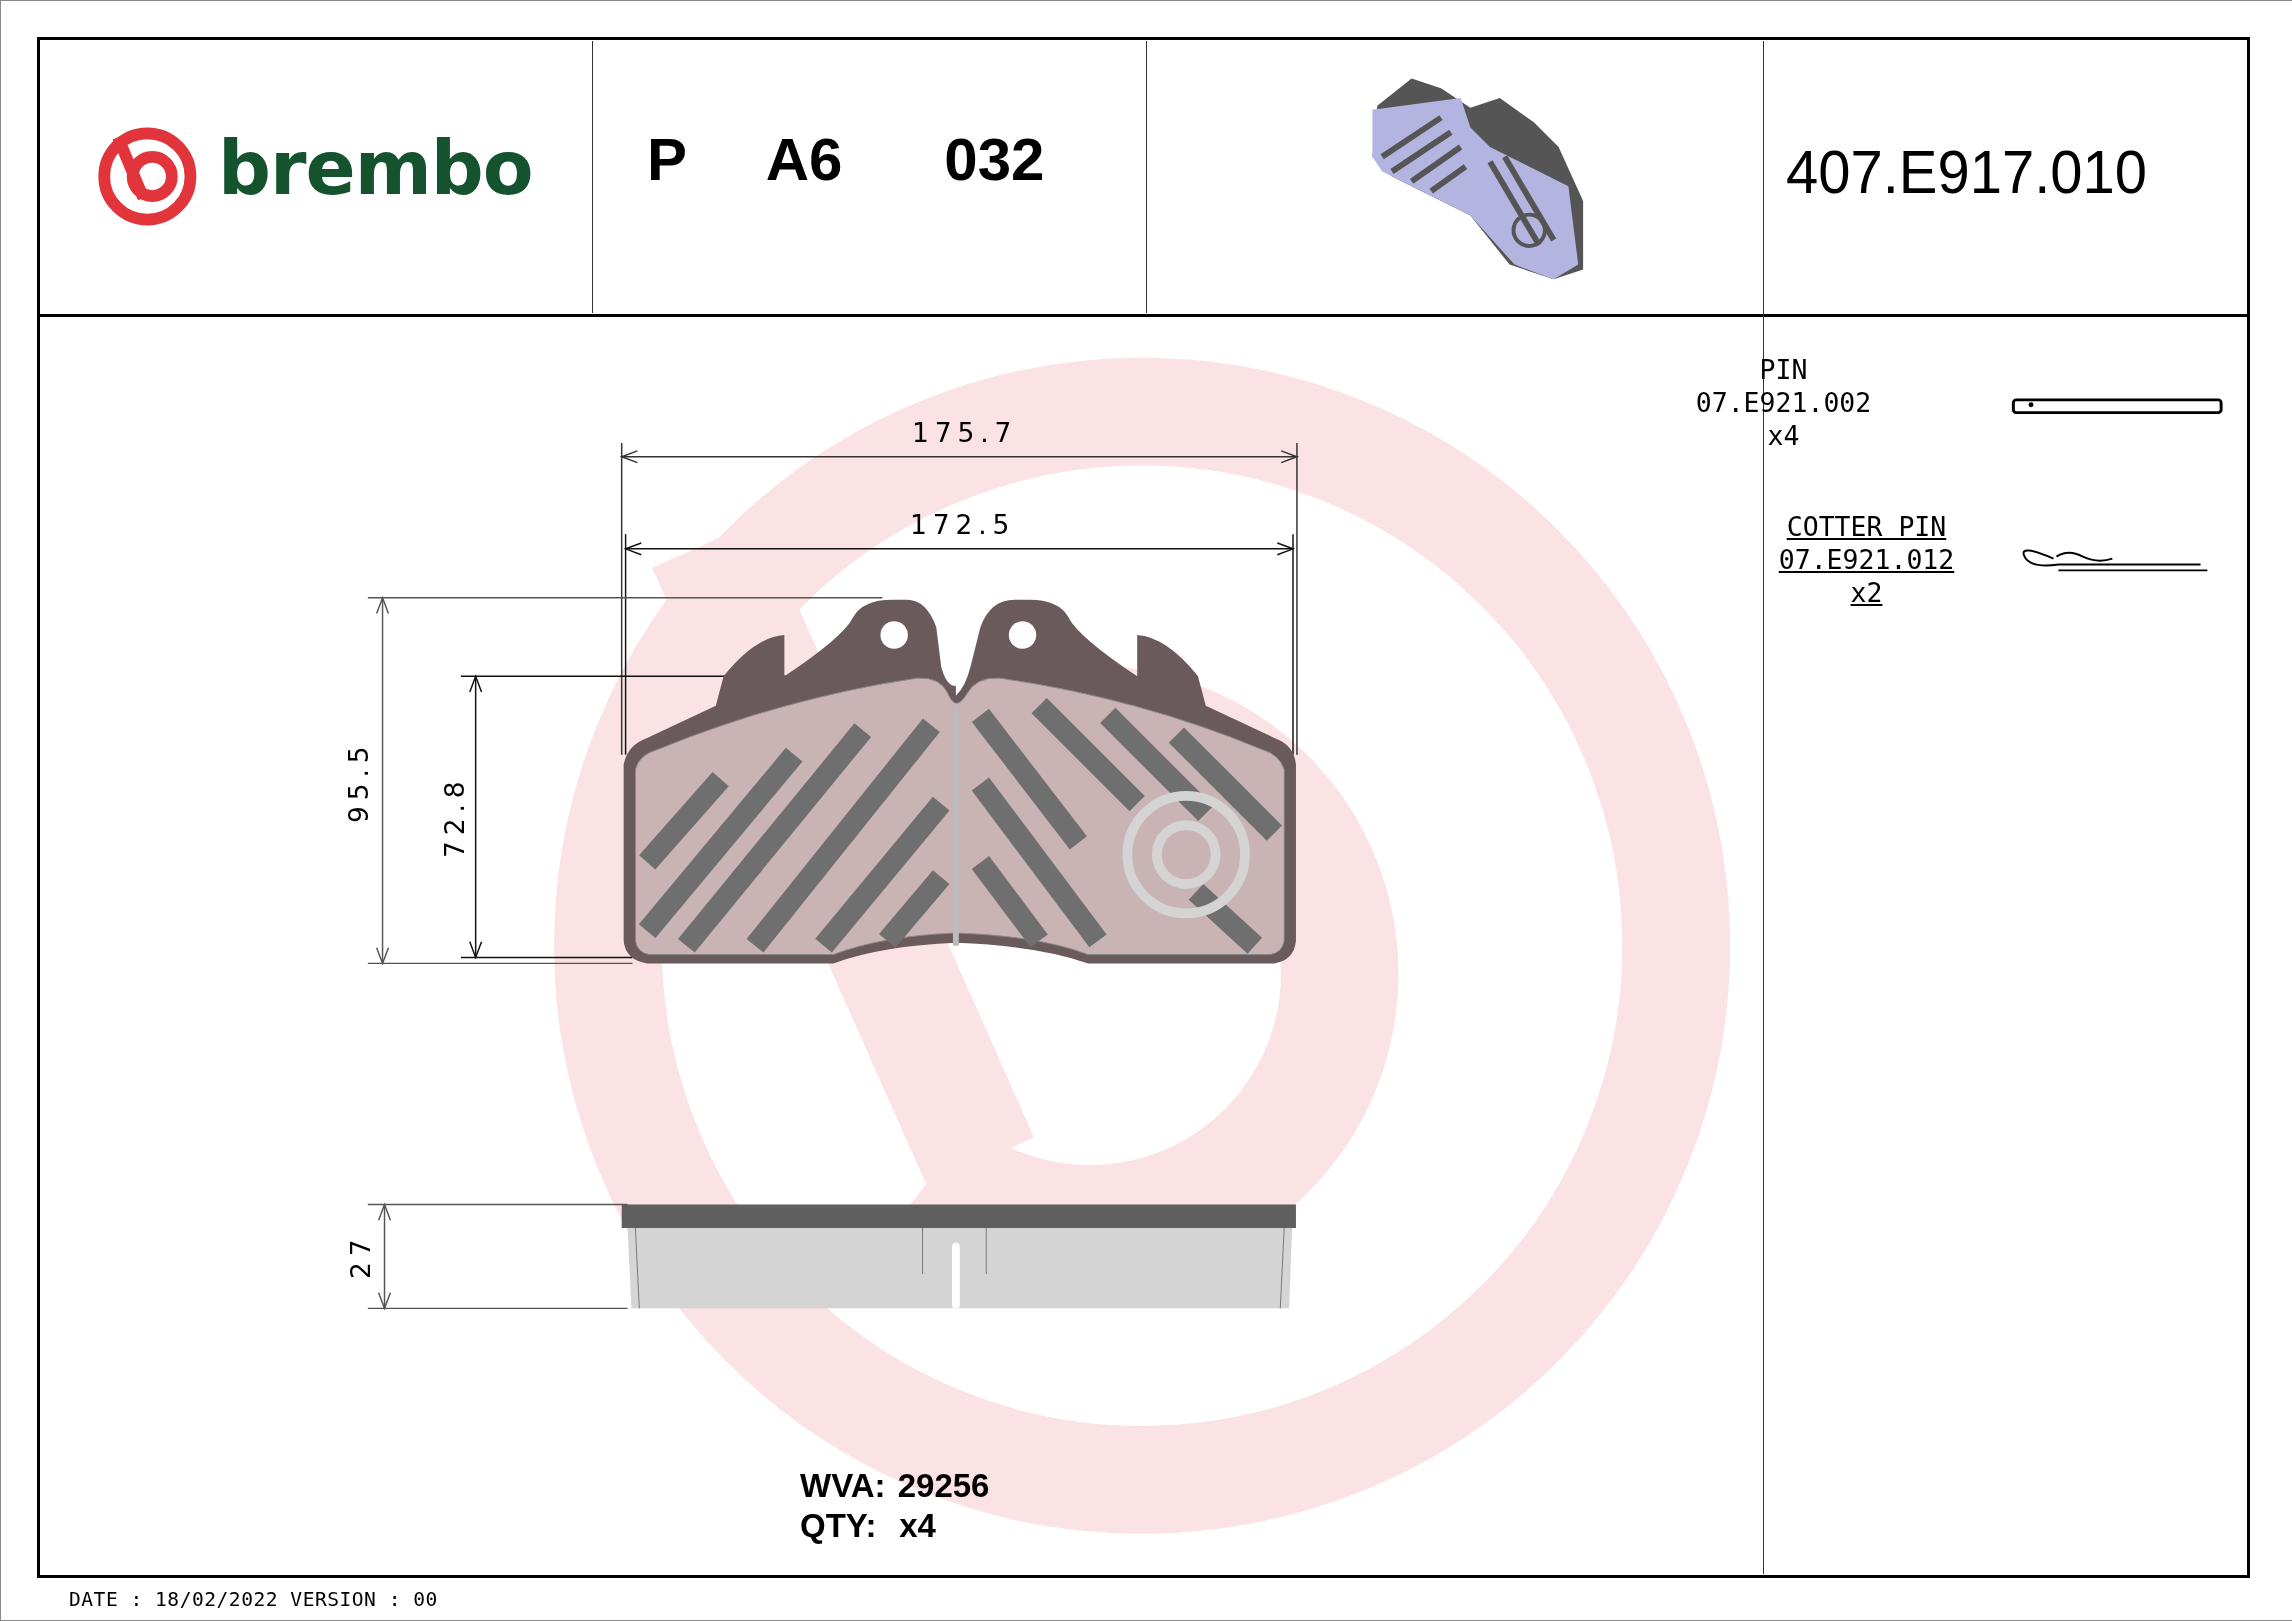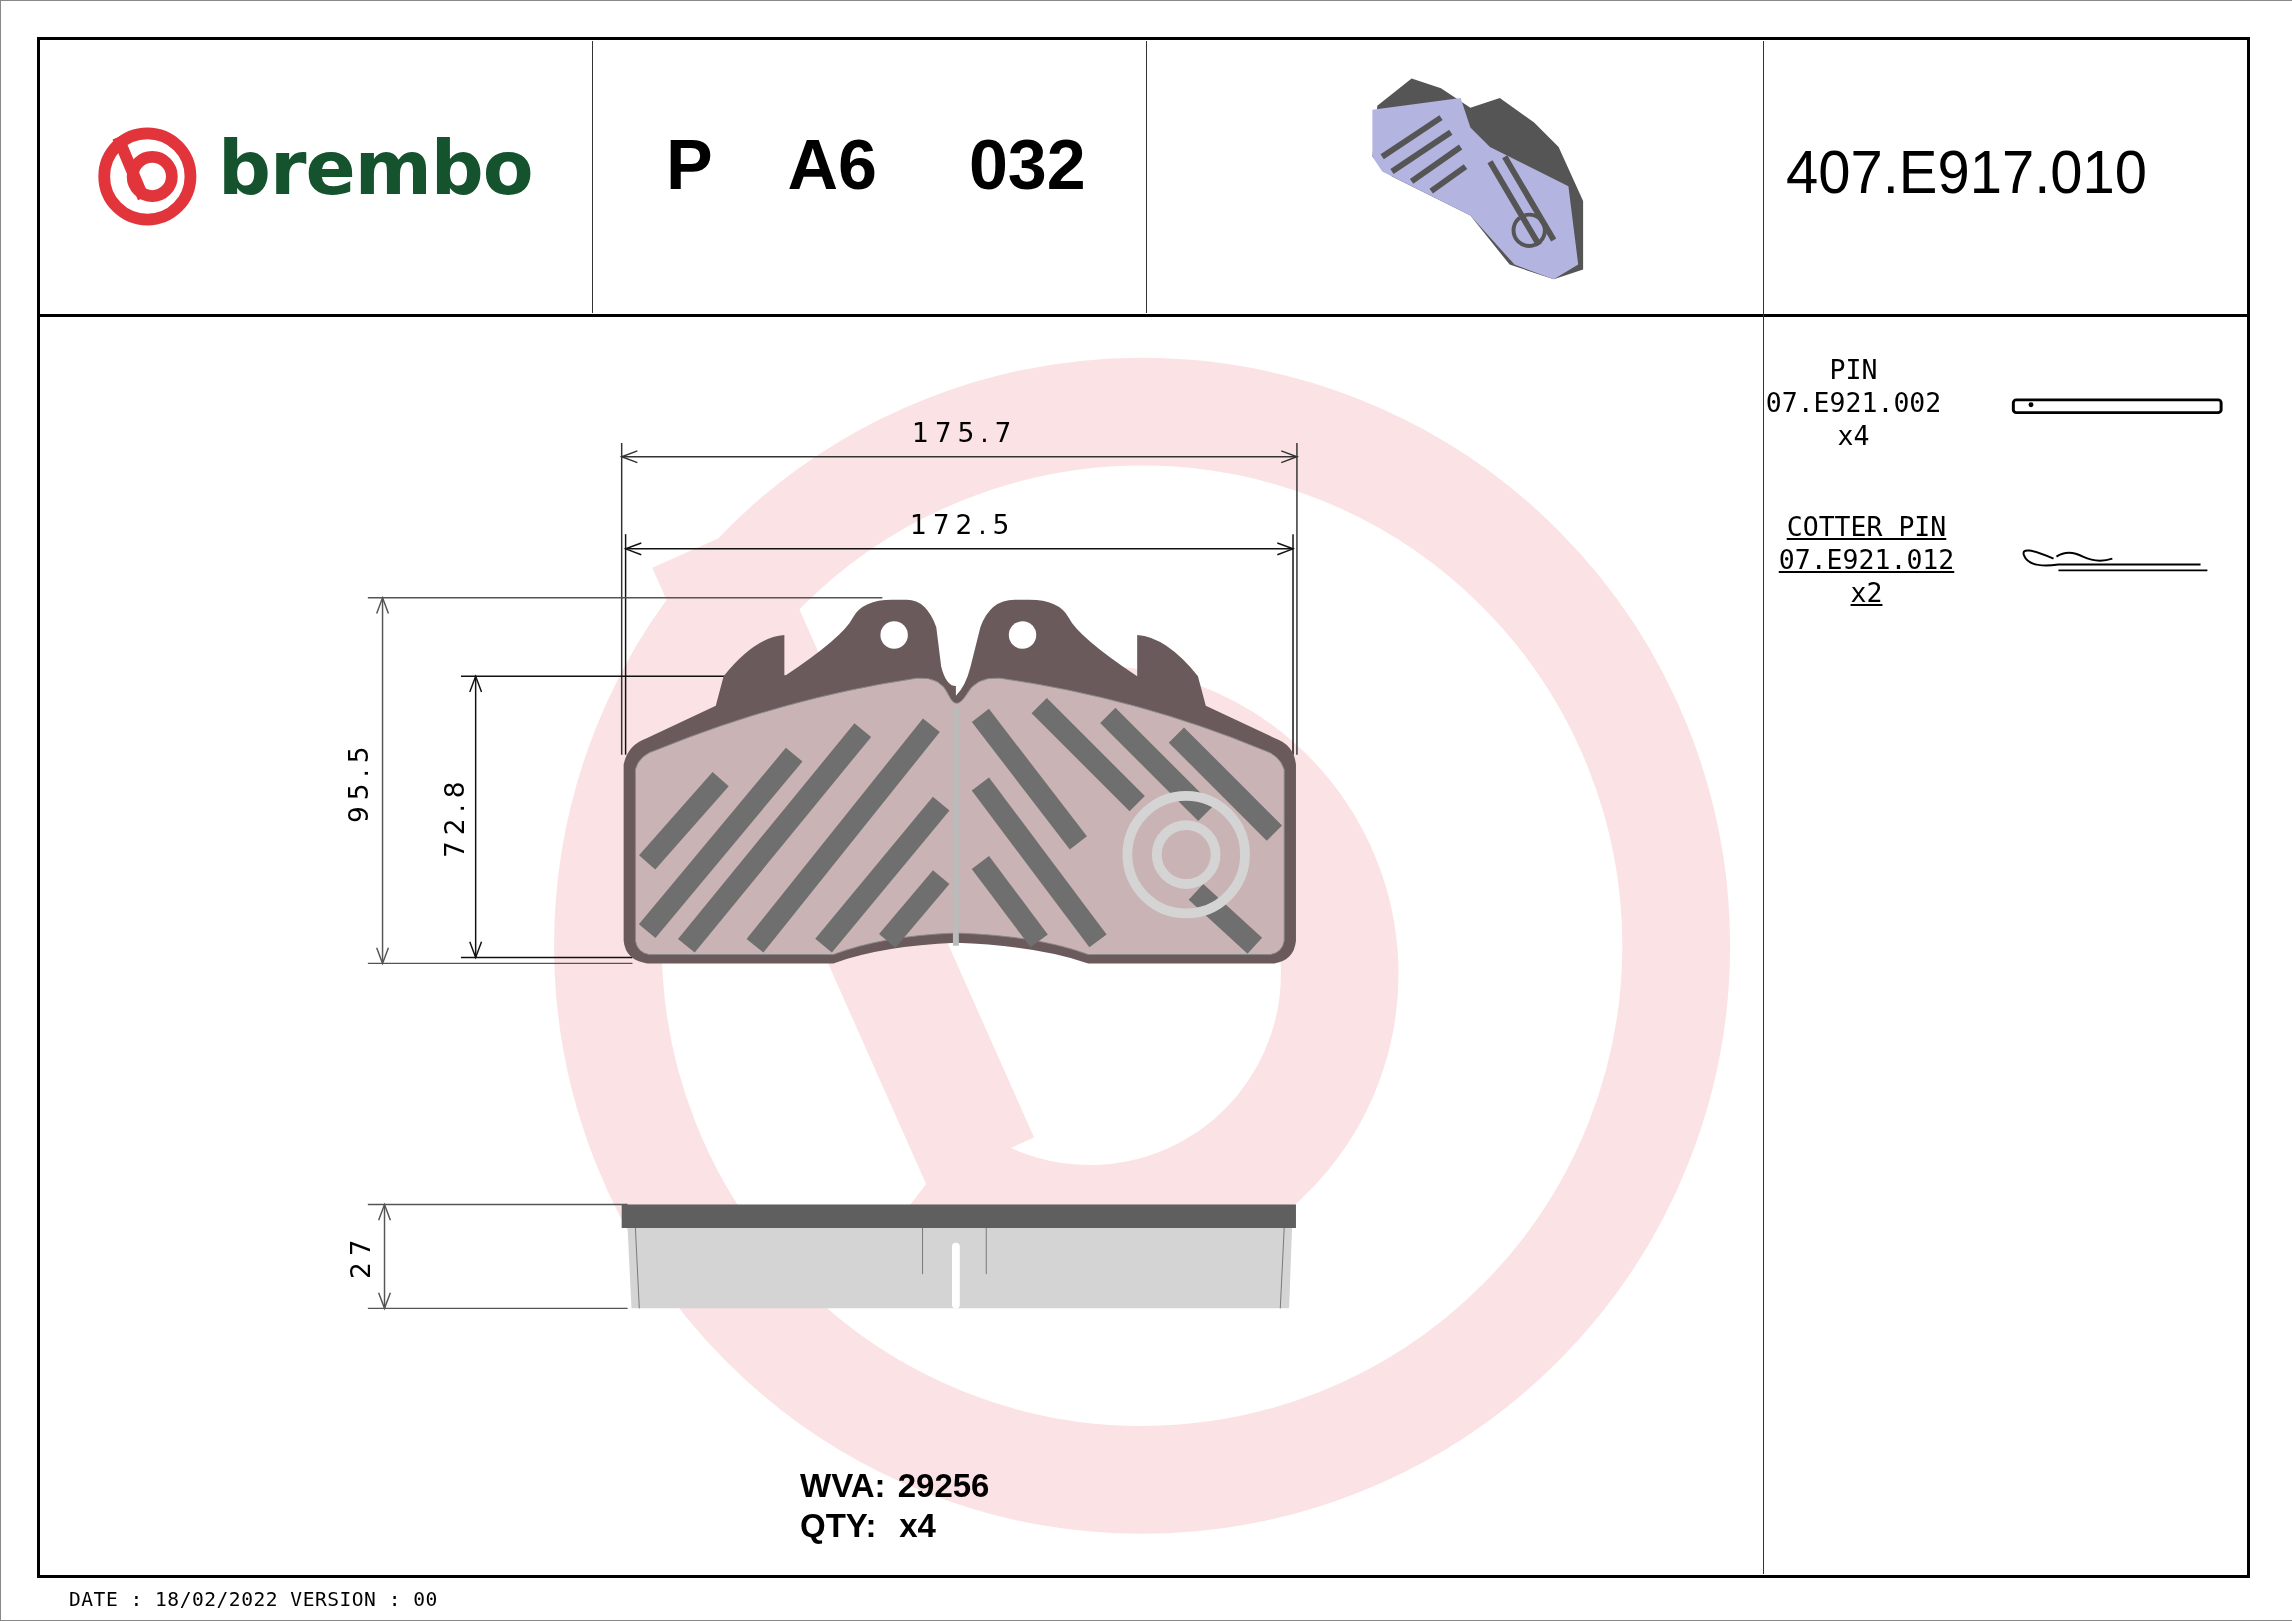--- a/index.html
+++ b/index.html
@@ -1,21 +1,21 @@
 <!DOCTYPE html>
 <html><head>
 <meta charset="utf-8">
 <style>
   html,body{margin:0;padding:0;background:#fff;}
   body{width:2293px;height:1621px;position:relative;overflow:hidden;font-family:"Liberation Sans",sans-serif;color:#000;}
   .page-border{position:absolute;left:0;top:0;width:2291px;height:1619px;border:1px solid #888;}
   .frame{position:absolute;left:37px;top:37px;width:2213px;height:1541px;border:3.9px solid #000;box-sizing:border-box;}
   .hline{position:absolute;background:#000;}
   .vline{position:absolute;background:#333;width:1px;}
-  .title-code{position:absolute;left:666px;top:125px;font-family:"Liberation Sans",sans-serif;font-weight:bold;font-size:70px;letter-spacing:0;}
+  .title-code{position:absolute;left:647px;top:125px;font-family:"Liberation Sans",sans-serif;font-weight:bold;font-size:60px;letter-spacing:0;}
   .title-code span{display:inline-block;}
   .ref-code{position:absolute;left:1786px;top:137px;font-family:"Liberation Sans",sans-serif;font-size:61px;transform:scaleX(0.95);transform-origin:left;}
   .brand-text{position:absolute;left:218px;top:125px;font-family:"DejaVu Sans",sans-serif;font-weight:bold;font-size:74px;color:#14532d;letter-spacing:-1px;}
   .acc{position:absolute;font-family:"DejaVu Sans Mono",monospace;font-size:26.5px;text-align:center;width:255px;line-height:33px;}
   .dim{position:absolute;font-family:"DejaVu Sans",sans-serif;font-size:26.5px;letter-spacing:5.9px;}
   .wva{position:absolute;left:800px;font-family:"Liberation Sans",sans-serif;font-weight:bold;font-size:33px;}
   .footer{position:absolute;left:69px;top:1588px;font-family:"DejaVu Sans Mono",monospace;font-size:19.6px;letter-spacing:0.5px;}
   svg{position:absolute;left:0;top:0;}
 </style>
 </head>
@@ -151,21 +151,21 @@
 <div class="vline" style="left:1763px;top:41px;height:1533px;"></div>
 
 <div class="brand-text">brembo</div>
 <div class="title-code">
   <span style="width:102px;">P</span>
   <span style="width:162px;">A6</span>
   <span>032</span>
 </div>
 <div class="ref-code">407.E917.010</div>
 
-<div class="acc" style="left:1726px;top:353px;">
+<div class="acc" style="left:1656px;top:353px;">
   <div>PIN</div>
   <div>07.E921.002</div>
   <div>x4</div>
 </div>
 <div class="acc" style="left:1739px;top:510px;text-decoration:underline;">
   <div>COTTER PIN</div>
   <div>07.E921.012</div>
   <div>x2</div>
 </div>
 

